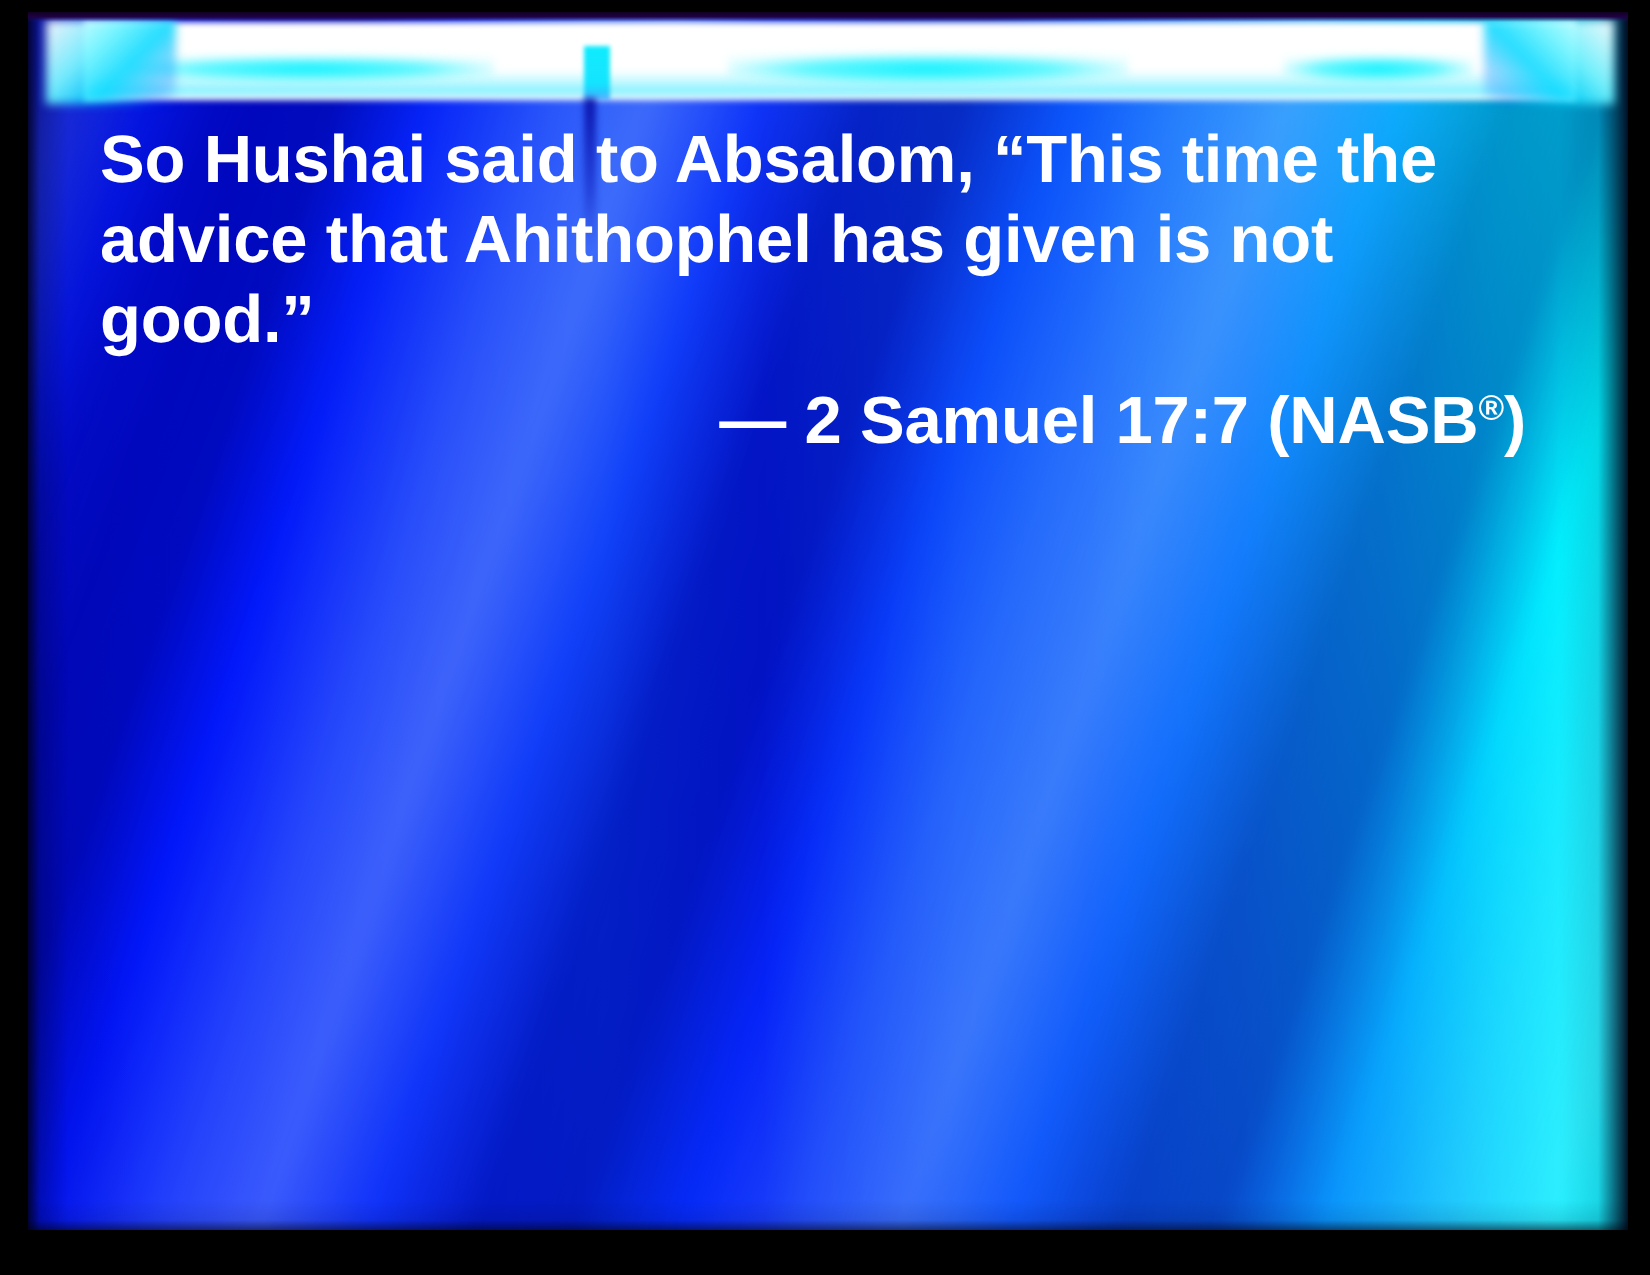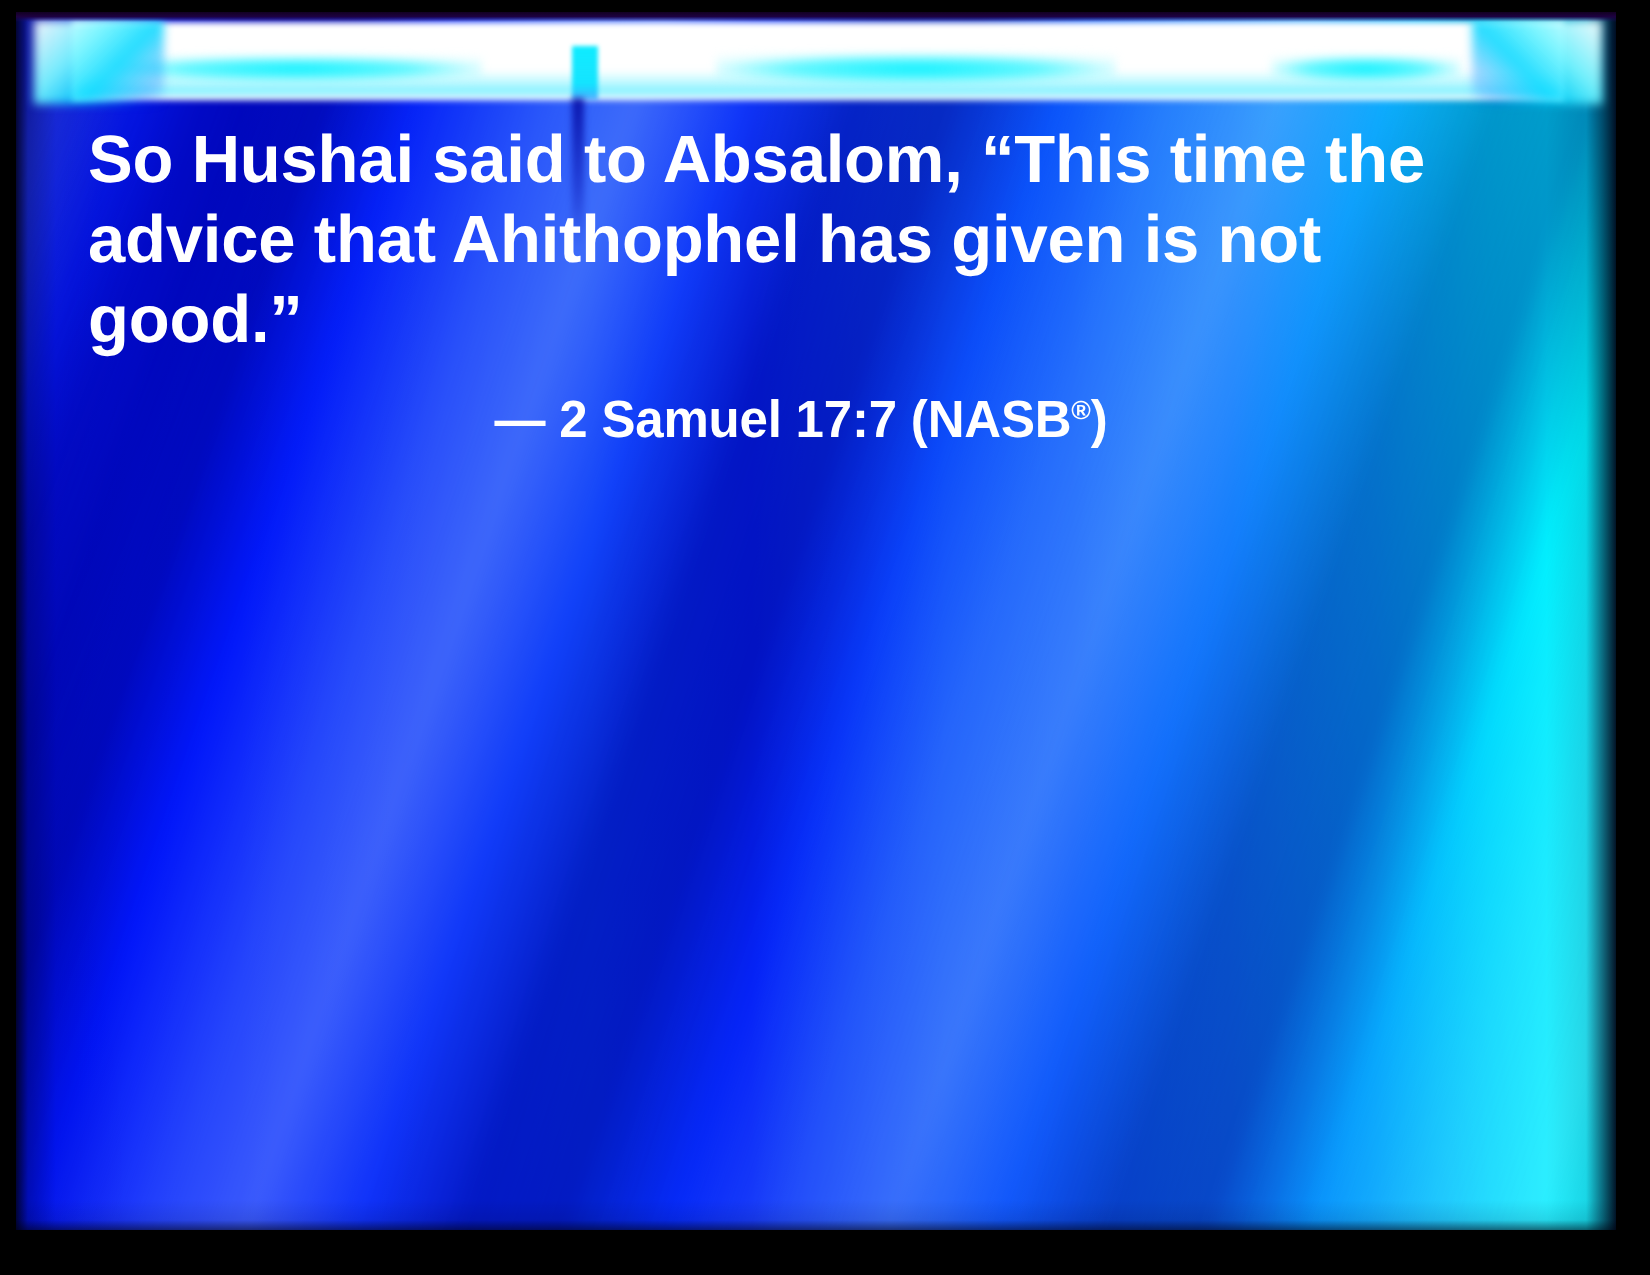--- a/index.html
+++ b/index.html
@@ -18,21 +18,21 @@
     position: relative;
     width: 1650px;
     height: 1275px;
     background: #000000;
     overflow: hidden;
   }
 
   
   .canvas {
     position: absolute;
-    left: 16px;
+    left: 28px;
     top: 12px;
     width: 1600px;
     height: 1218px;
     overflow: hidden;
     background: #0017F5;
   }
 
   
   .bg-base {
     position: absolute;
@@ -306,25 +306,25 @@
     letter-spacing: -0.2px;
     white-space: pre-wrap;
     text-rendering: geometricPrecision;
   }
 
   .attribution {
     position: absolute;
     left: 72px;
     top: 368px;
     width: 1440px;
-    text-align: center;
+    text-align: right;
     color: #FFFFFF;
     font-family: "Liberation Sans", sans-serif;
     font-weight: bold;
-    font-size: 51px;
+    font-size: 67px;
     line-height: 80px;
     letter-spacing: -0.2px;
     padding-right: 14px;
     box-sizing: border-box;
   }
 
   .attribution sup {
     font-size: 0.52em;
     vertical-align: super;
     line-height: 0;

